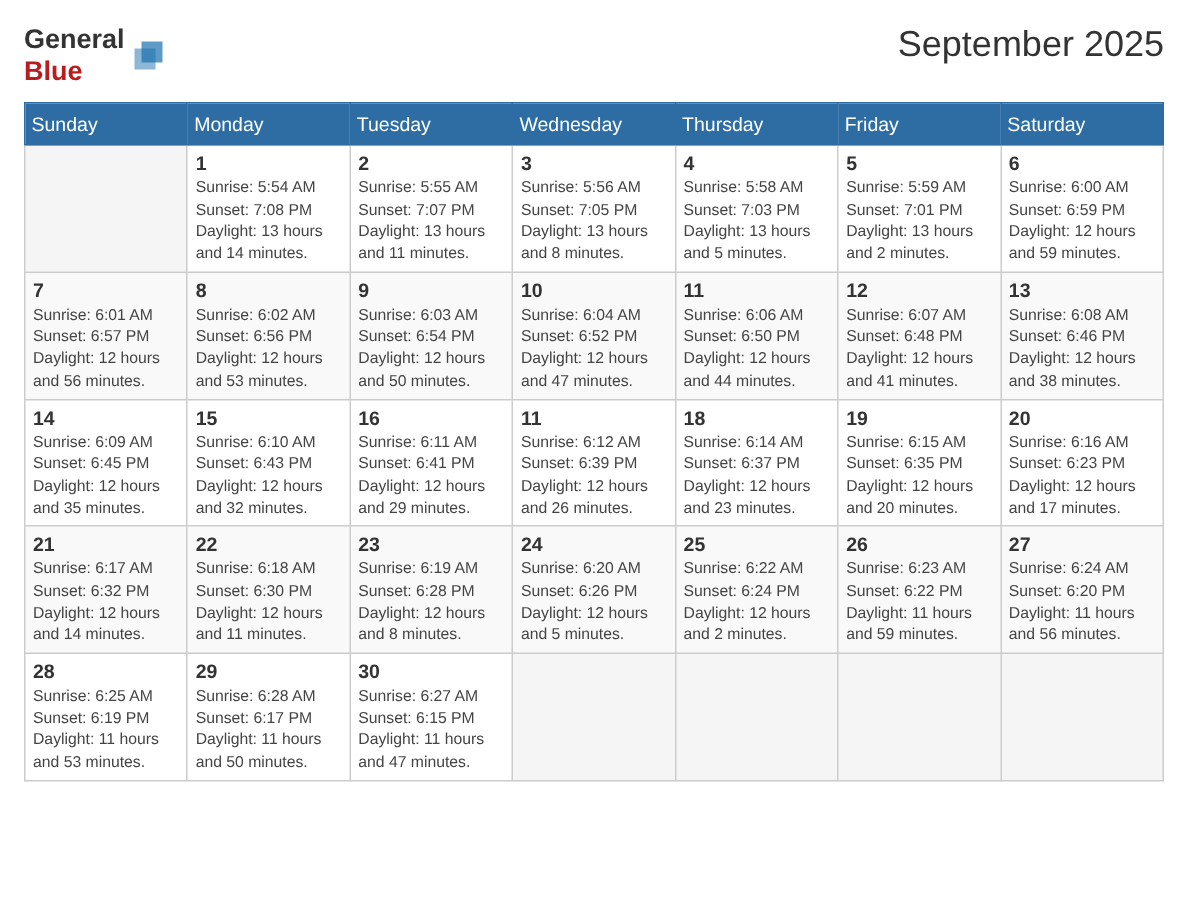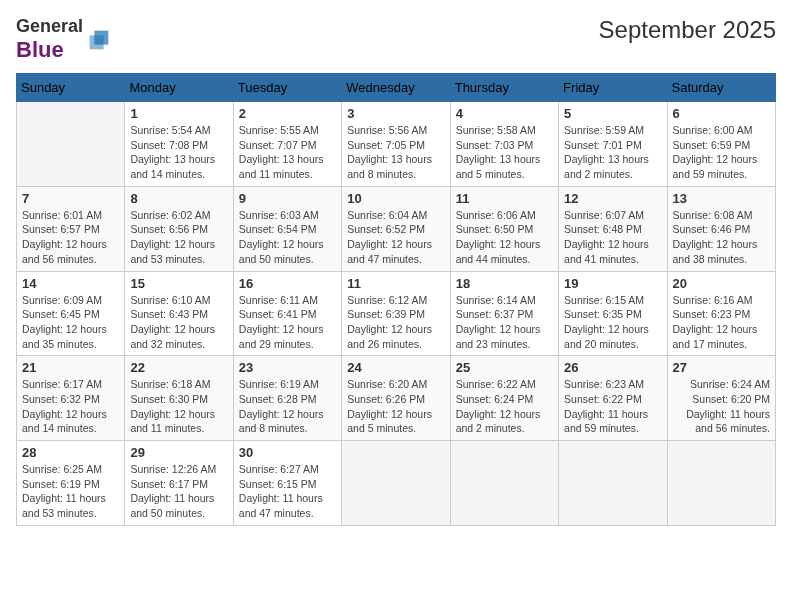--- a/index.html
+++ b/index.html
@@ -19,23 +19,23 @@
     .logo {
       display: flex;
       align-items: center;
     }
     .logo-text-general {
       font-size: 18px;
       font-weight: bold;
       color: #333;
     }
     .logo-text-blue {
-      font-size: 22px;
+      font-size: 18px;
       font-weight: bold;
-      color: #701a75;
+      color: #b91c1c;
     }
     .logo-icon {
       width: 28px;
       height: 28px;
       margin-left: 2px;
     }
     .title-area {
       text-align: right;
     }
     .month-title {
@@ -47,21 +47,21 @@
       font-size: 15px;
       color: #555;
     }
     .calendar {
       width: 100%;
       border-collapse: collapse;
       font-size: 11px;
     }
     .calendar th {
       background-color: #2e6da4;
-      color: #000000;
+      color: #ffffff;
       padding: 6px 4px;
       text-align: left;
       font-size: 13px;
       font-weight: normal;
       border: 1px solid #2e6da4;
     }
     .calendar td {
       border: 1px solid #ccc;
       vertical-align: top;
       padding: 4px 5px;
@@ -279,35 +279,35 @@
 Daylight: 12 hours and 2 minutes.</div>
         </td>
         <td>
           <span class="day-number">26</span>
           <div class="day-info" style="white-space: pre-line;">Sunrise: 6:23 AM
 Sunset: 6:22 PM
 Daylight: 11 hours and 59 minutes.</div>
         </td>
         <td>
           <span class="day-number">27</span>
-          <div class="day-info" style="white-space: pre-line; text-align: right;">Sunrise: 6:24 AM
+          <div class="day-info" style="white-space: pre-line;">Sunrise: 6:24 AM
 Sunset: 6:20 PM
 Daylight: 11 hours and 56 minutes.</div>
         </td>
       </tr>
       <tr>
         <td>
           <span class="day-number">28</span>
           <div class="day-info" style="white-space: pre-line;">Sunrise: 6:25 AM
 Sunset: 6:19 PM
 Daylight: 11 hours and 53 minutes.</div>
         </td>
         <td>
           <span class="day-number">29</span>
-          <div class="day-info" style="white-space: pre-line;">Sunrise: 12:26 AM
+          <div class="day-info" style="white-space: pre-line;">Sunrise: 6:28 AM
 Sunset: 6:17 PM
 Daylight: 11 hours and 50 minutes.</div>
         </td>
         <td>
           <span class="day-number">30</span>
           <div class="day-info" style="white-space: pre-line;">Sunrise: 6:27 AM
 Sunset: 6:15 PM
 Daylight: 11 hours and 47 minutes.</div>
         </td>
         <td class="empty-cell"></td>

